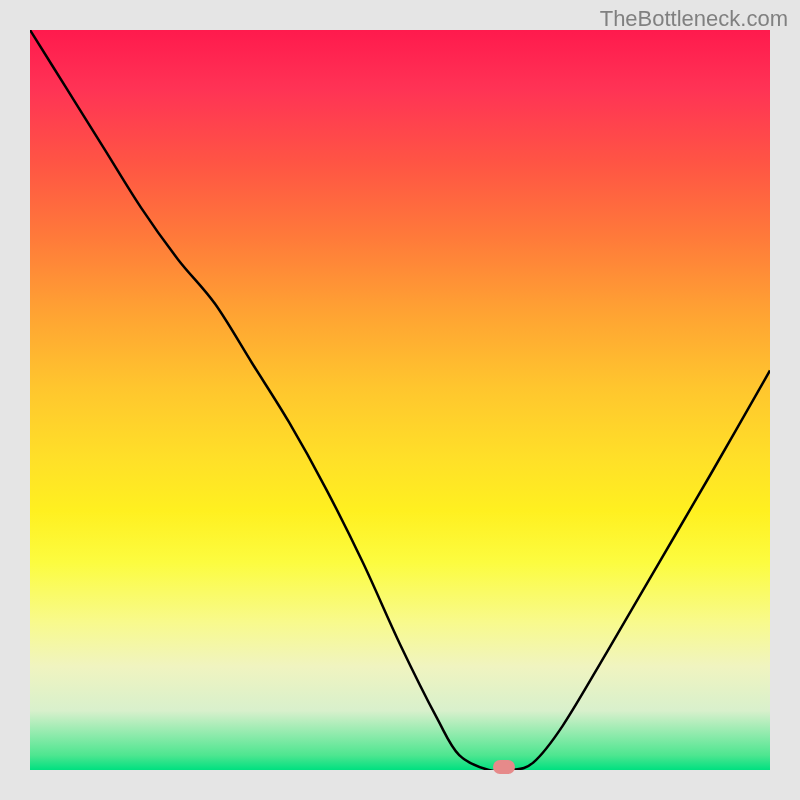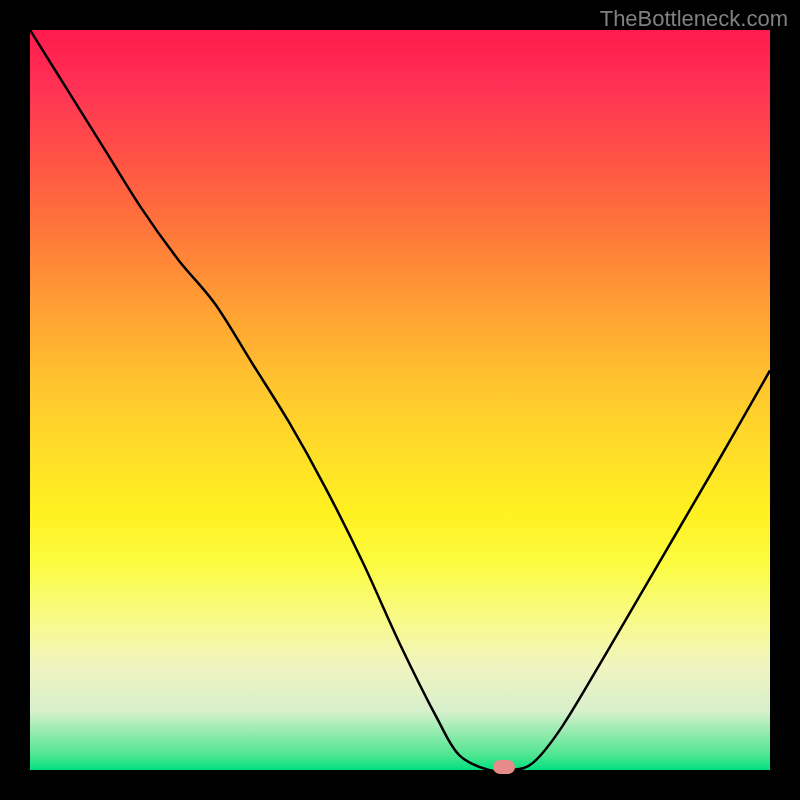--- a/index.html
+++ b/index.html
@@ -7,21 +7,21 @@
     padding: 0;
     width: 800px;
     height: 800px;
     overflow: hidden;
     font-family: Arial, sans-serif;
   }
   .chart-container {
     position: relative;
     width: 800px;
     height: 800px;
-    background: #000000;
+    background: #e5e5e5;
   }
   .plot-area {
     position: absolute;
     left: 30px;
     top: 30px;
     width: 740px;
     height: 740px;
     background: linear-gradient(to bottom,
       #ff1a4d 0%,
       #ff3355 8%,

